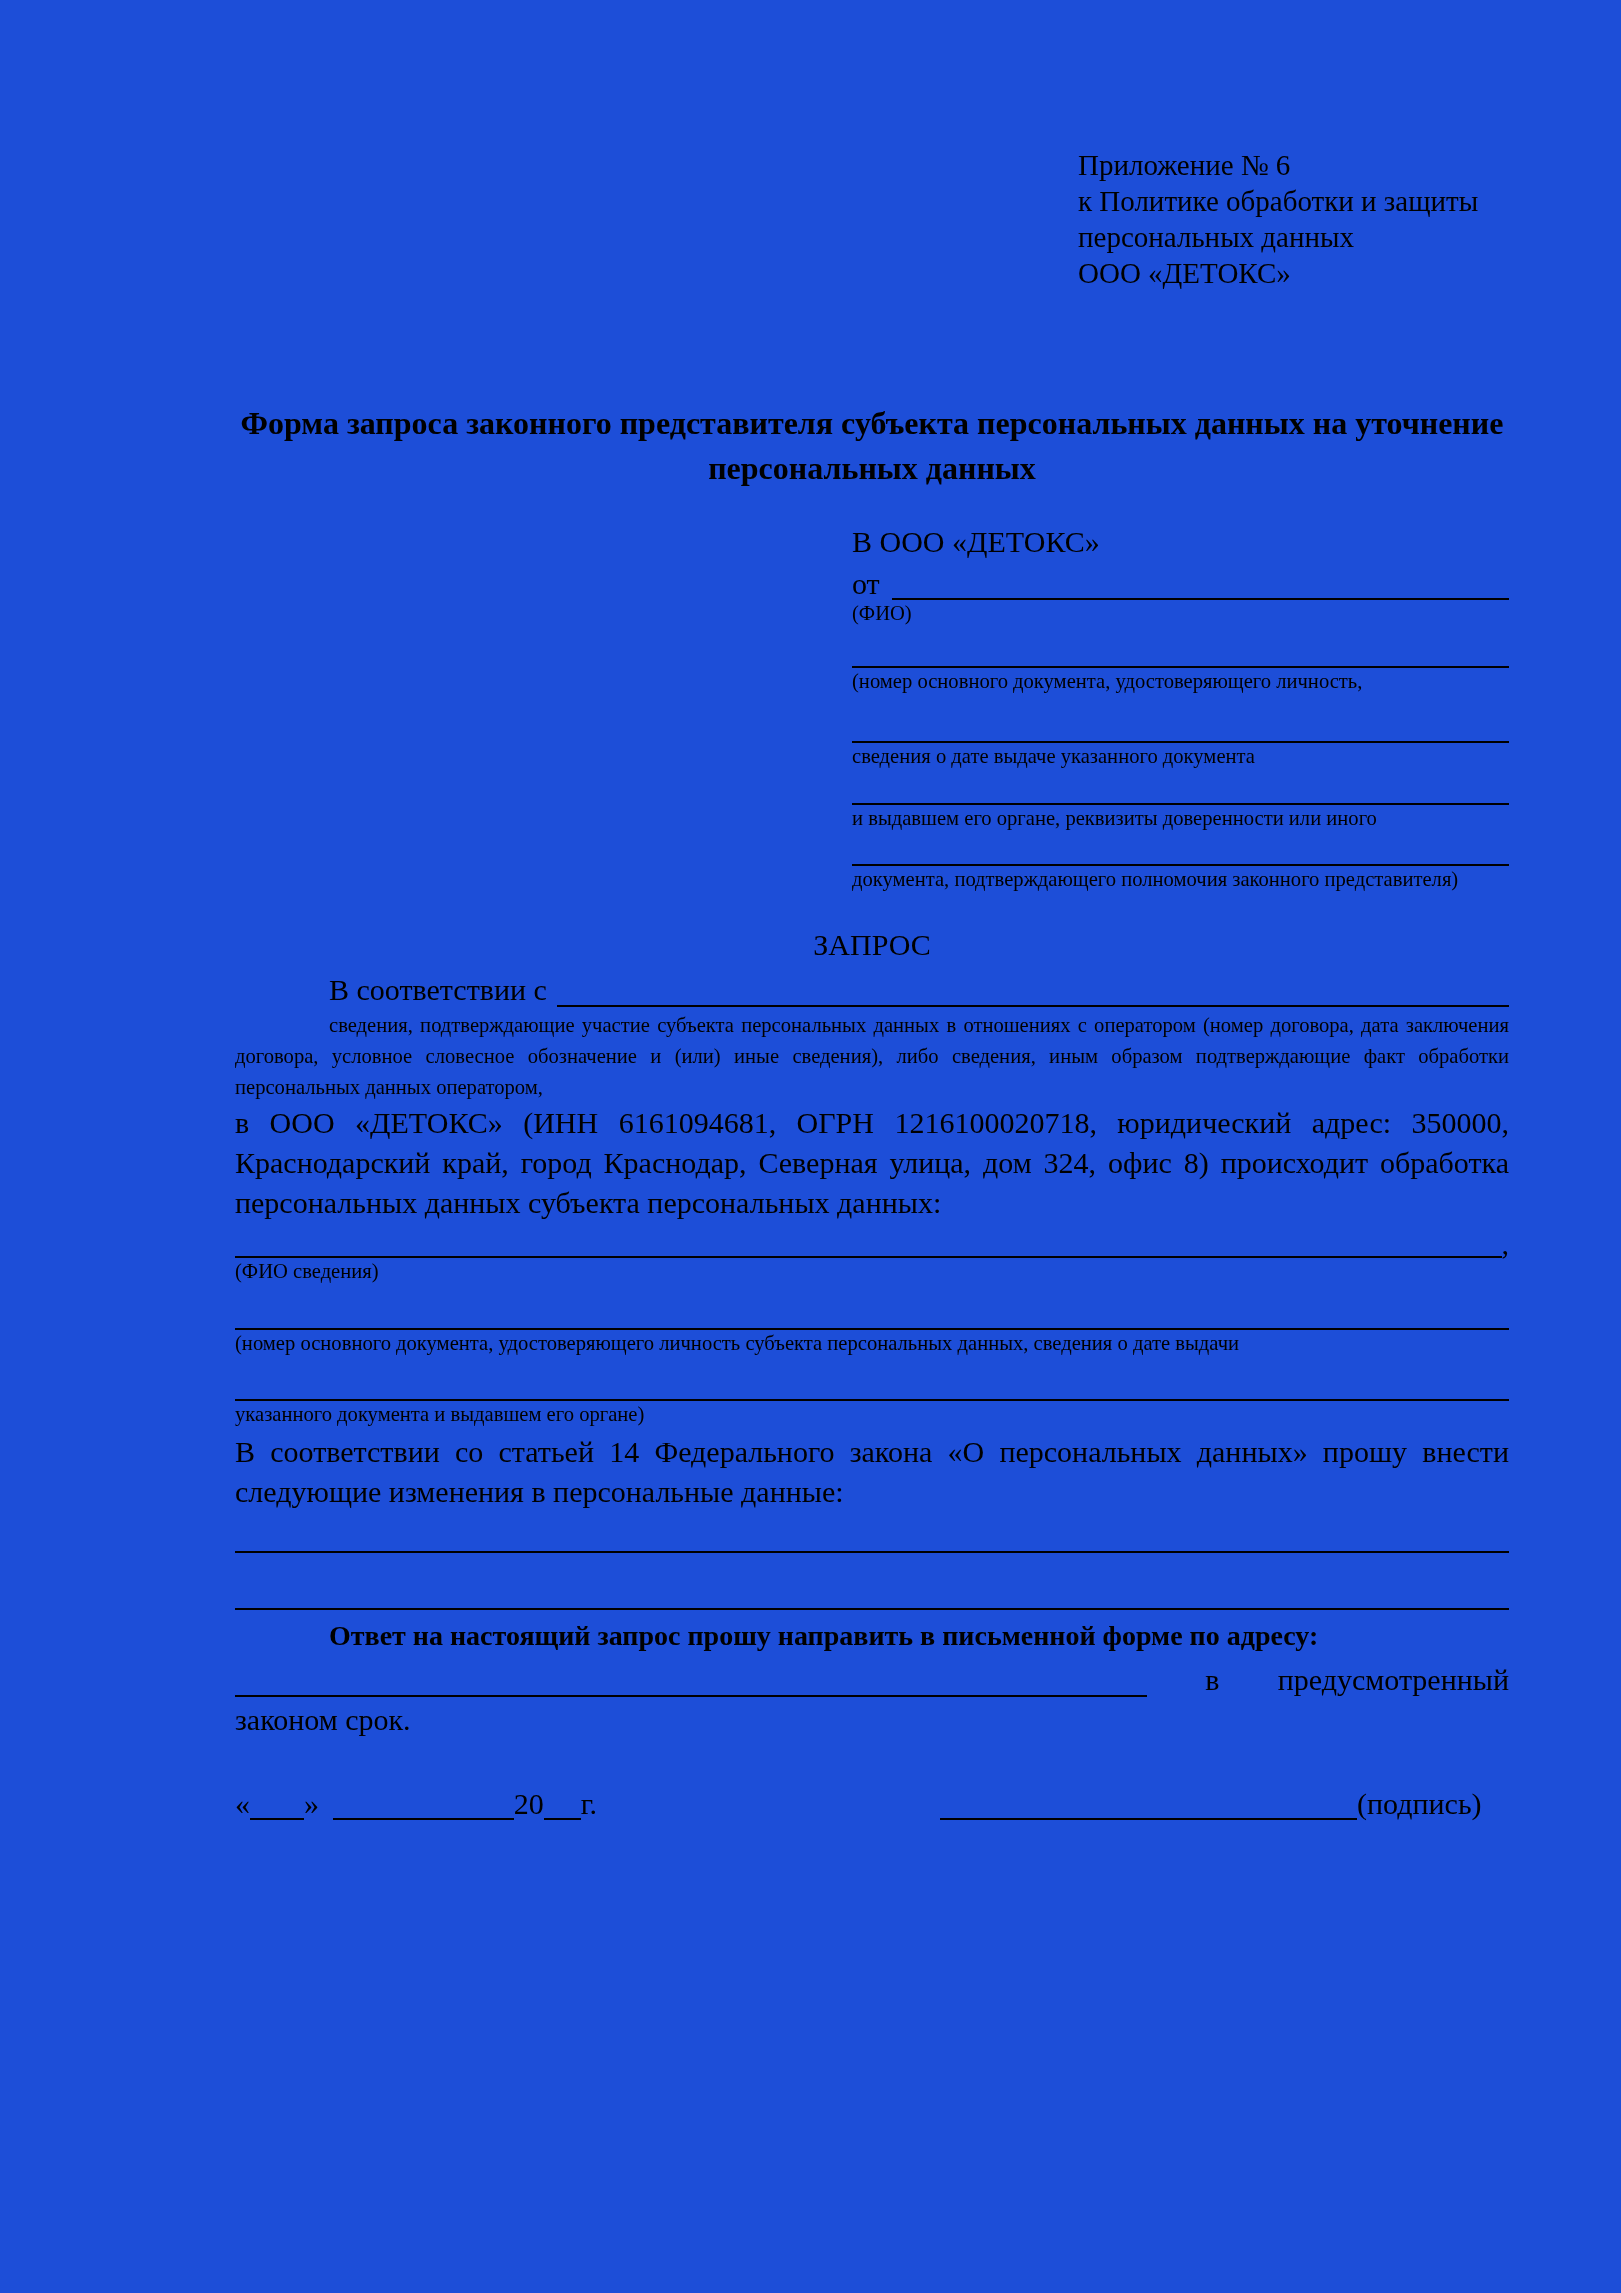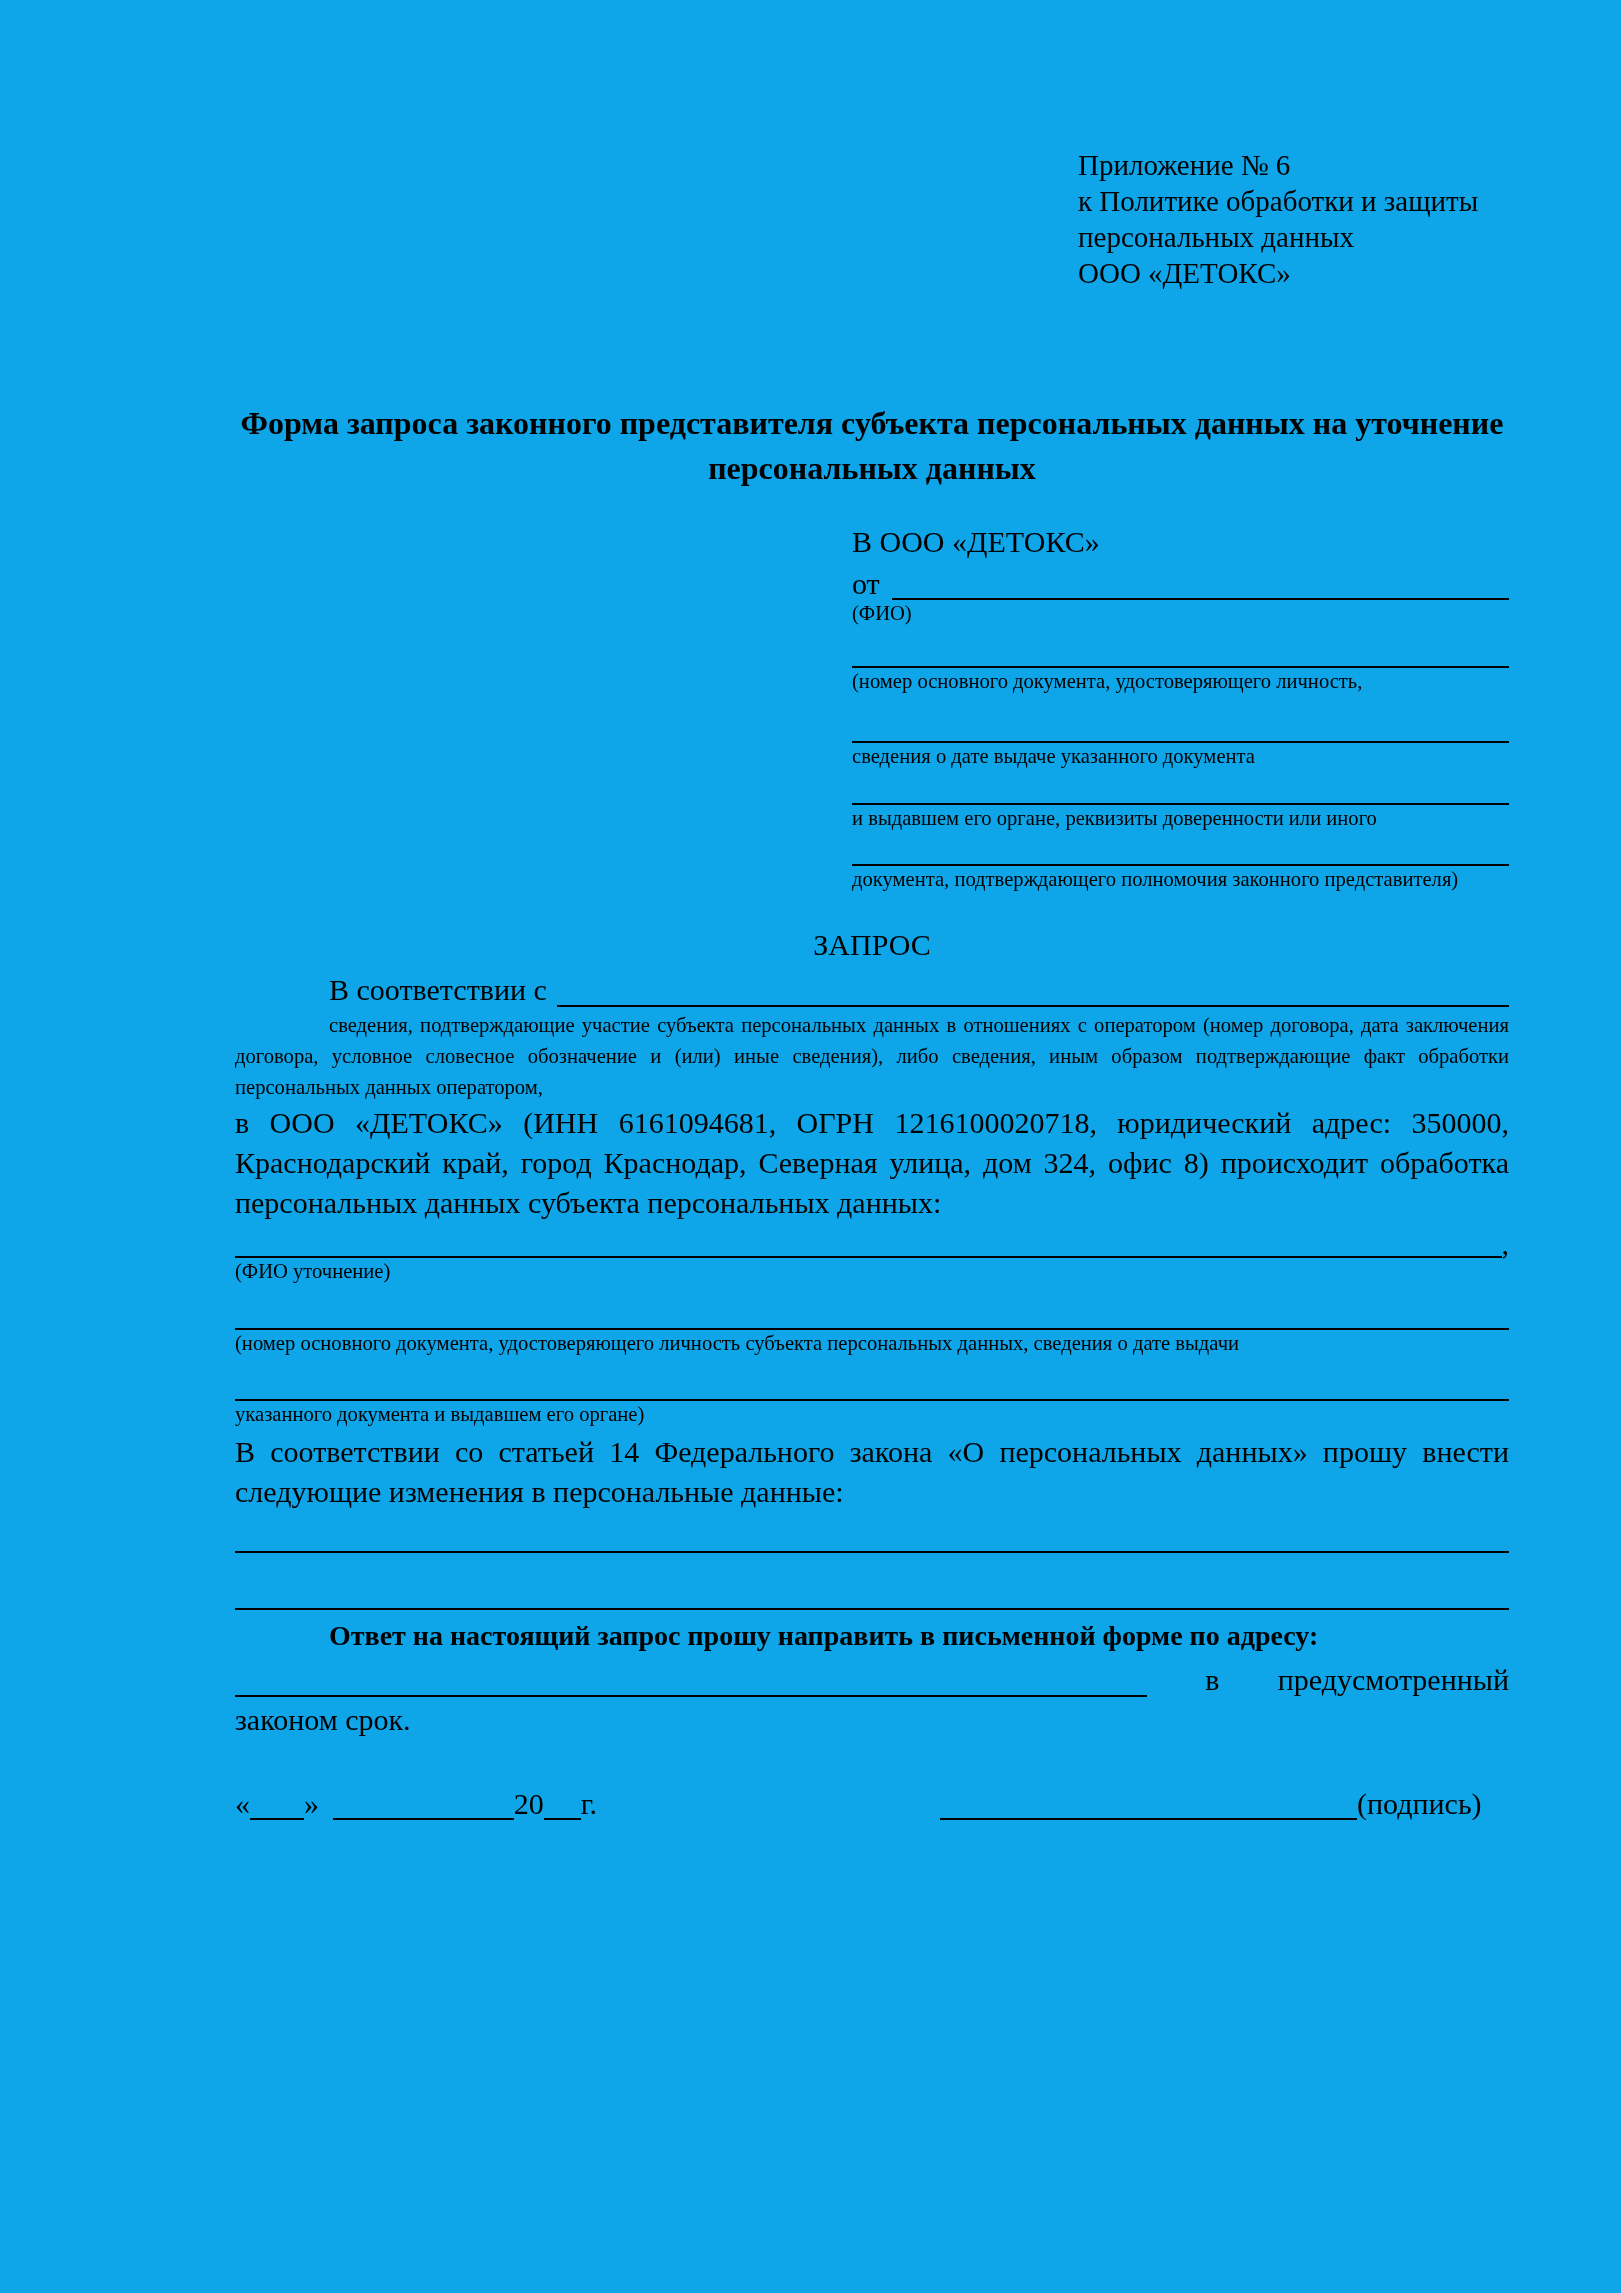--- a/index.html
+++ b/index.html
@@ -5,21 +5,21 @@
 <style>
   html, body {
     margin: 0;
     padding: 0;
     background: #ffffff;
   }
   .page {
     position: relative;
     width: 1621px;
     height: 2294px;
-    background: #0ea5e9;
+    background: #1d4ed8;
     color: #000000;
     font-family: "Liberation Serif", "DejaVu Serif", serif;
     overflow: hidden;
   }
   .content {
     position: absolute;
     left: 235px;
     right: 112px;
     top: 147px;
   }
@@ -221,21 +221,21 @@
     </div>
 
     <div class="note">сведения, подтверждающие участие субъекта персональных данных в отношениях с оператором (номер договора, дата заключения договора, условное словесное обозначение и (или) иные сведения), либо сведения, иным образом подтверждающие факт обработки персональных данных оператором,</div>
 
     <div class="para">в ООО «ДЕТОКС» (ИНН 6161094681, ОГРН 1216100020718, юридический адрес: 350000, Краснодарский край, город Краснодар, Северная улица, дом 324, офис 8) происходит обработка персональных данных субъекта персональных данных:</div>
 
     <div class="fio-row">
       <span class="uline"></span>
       <span>,</span>
     </div>
-    <div class="cap">(ФИО уточнение)</div>
+    <div class="cap">(ФИО сведения)</div>
 
     <div class="fullblank fb-h44"></div>
     <div class="cap">(номер основного документа, удостоверяющего личность субъекта персональных данных, сведения о дате выдачи</div>
 
     <div class="fullblank fb-h44"></div>
     <div class="cap">указанного документа и выдавшем его органе)</div>
 
     <div class="para law-para">В соответствии со статьей 14 Федерального закона «О персональных данных» прошу внести следующие изменения в персональные данные:</div>
 
     <div class="fullblank fb-h40"></div>

